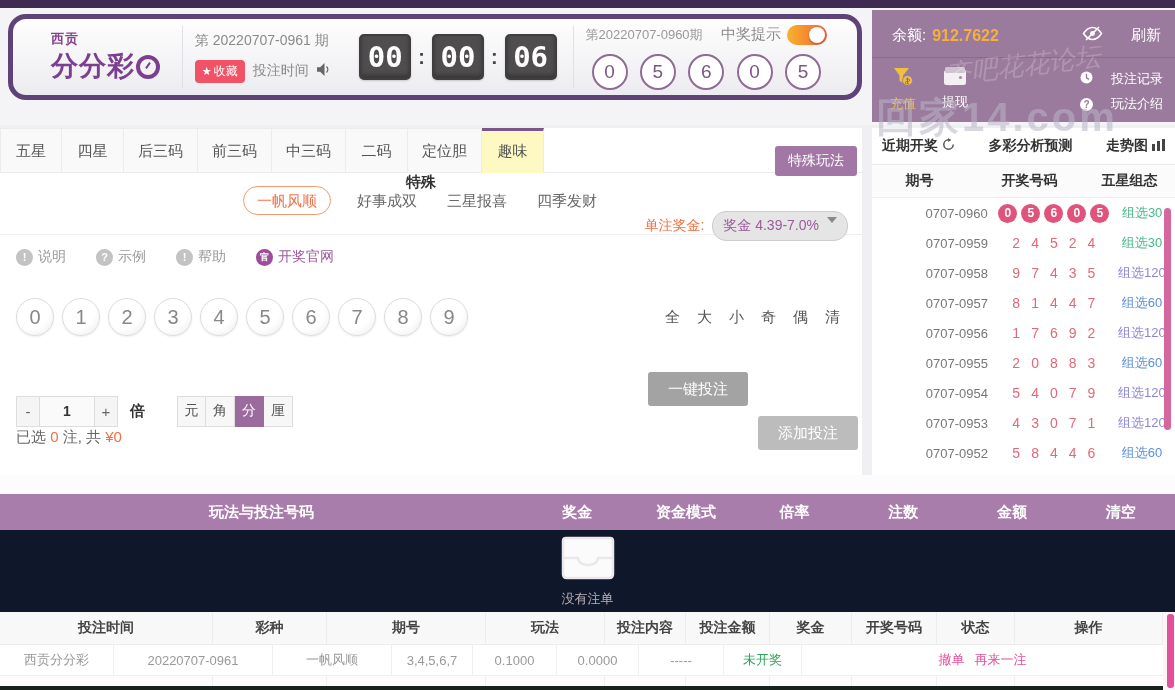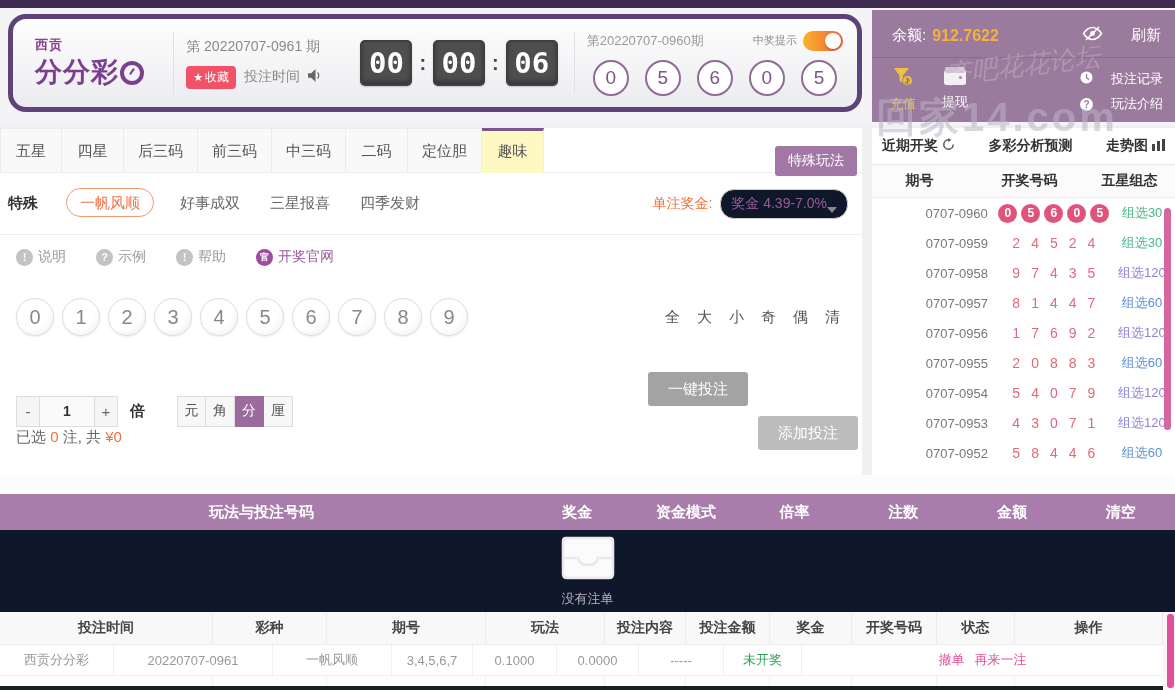--- a/index.html
+++ b/index.html
@@ -9,23 +9,23 @@
     font-family:"Liberation Sans","DejaVu Sans",sans-serif; color:#333;
   }
   
   .topbar { position:absolute; left:0; top:0; width:1175px; height:8px; background:#3f2a52; }
   .header-strip { position:absolute; left:0; top:8px; width:1175px; height:117px; background:#f4f3f6; }
   .gap-col { position:absolute; left:862px; top:125px; width:10px; height:350px; background:#f0eff2; }
   .gap-row { position:absolute; left:0; top:125px; width:1175px; height:3px; background:#f0eff2; }
   .gap-bottom { position:absolute; left:0; top:475px; width:1175px; height:19px; background:#fcfcfd; }
 
   
-  .banner { position:absolute; left:8px; top:14px; width:854px; height:98px;
+  .banner { position:absolute; left:8px; top:14px; width:854px; height:86px;
     border:5px solid #5e4379; border-radius:18px;
-    background:linear-gradient(#fefefe,#ecebef); display:flex; align-items:center; padding:0 14px; }
+    background:linear-gradient(#fefefe,#ecebef); display:flex; align-items:center; padding:0 30px; }
   .v-div { width:1px; height:62px; background:#e2dfe6; margin:0 12px; }
   .logo { width:140px; padding-left:8px; }
   .logo-top { display:block; font-size:13px; font-weight:bold; color:#8a3f8f; letter-spacing:1px; }
   .logo-main { font-size:27px; font-weight:bold; color:#7b3f8f; letter-spacing:1px; }
   .logo-clock { display:inline-block; width:24px; height:24px; border:4px solid #7b3f8f; border-radius:50%;
     position:relative; vertical-align:-4px; margin-left:1px; }
   .logo-clock::after { content:''; position:absolute; left:7px; top:3px; width:2px; height:7px;
     background:#7b3f8f; transform:rotate(35deg); }
   .issue-col { width:178px; }
   .issue-label { font-size:14px; color:#8a8a8a; margin-bottom:10px; }
@@ -35,21 +35,21 @@
   .bet-time { font-size:14px; color:#8a8a8a; }
   .timer { display:flex; align-items:center; gap:7px; margin:0 4px; }
   .digit { width:52px; height:46px; background:#4f4d4e; border:2px solid #403e3f; border-radius:5px;
     box-shadow:0 1px 2px #c9c6cc, inset 0 -3px 4px rgba(0,0,0,.3);
     color:#fff; font-family:"DejaVu Sans Mono",monospace; font-size:29px; font-weight:bold;
     display:flex; align-items:center; justify-content:center; }
   .colon { color:#444; font-size:20px; font-weight:bold; }
   .last-col { width:268px; }
   .last-row1 { display:flex; align-items:center; margin-bottom:9px; }
   .last-issue { font-size:13px; color:#999; }
-  .win-tip { font-size:11px; color:#8a8a8a; margin-left:auto; margin-right:6px; }
+  .win-tip { font-size:15px; color:#8a8a8a; margin-left:auto; margin-right:6px; }
   .toggle { width:40px; height:20px; border-radius:10px; background:linear-gradient(90deg,#f7b32b,#f4603a);
     position:relative; cursor:pointer; }
   .toggle::after { content:''; position:absolute; right:2px; top:2px; width:16px; height:16px;
     background:#fff; border-radius:50%; box-shadow:0 1px 2px rgba(0,0,0,.3); }
   .last-balls { display:flex; justify-content:space-between; padding:0 6px; }
   .lball { width:36px; height:36px; border:2px solid #8f6b96; border-radius:50%; background:#fff;
     color:#7b5585; font-size:19px; display:flex; align-items:center; justify-content:center; }
 
   
   .acct { position:absolute; left:872px; top:10px; width:303px; height:112px; background:#9b7b9d; color:#fff; }
@@ -76,28 +76,28 @@
   .main { position:absolute; left:0; top:128px; width:862px; height:347px; background:#fff; }
   .tabbar { position:absolute; left:0; top:0; width:862px; height:45px; display:flex; }
   .tab { height:45px; line-height:43px; text-align:center; font-size:15px; color:#555;
     background:#f9f9f9; border:1px solid #ececec; border-left:none; cursor:pointer; }
   .tab:first-child { border-left:1px solid #ececec; }
   .tab.active { background:#fef9c3; border-top:3px solid #7a568c; border-bottom:none; line-height:40px; }
   .tab-rest { flex:1; border-bottom:1px solid #ececec; }
   .special-btn { position:absolute; right:5px; top:18px; background:#a277a5; color:#fff; font-size:14px;
     padding:6px 13px; border-radius:3px; cursor:pointer; z-index:2; }
   .subnav { position:absolute; left:0; top:45px; width:862px; height:62px; border-bottom:1px solid #efefef;
-    display:flex; align-items:center; padding-left:8px; }
+    display:flex; align-items:center; padding-left:8px;flex-direction:column; }
   .subnav-label { font-size:15px; font-weight:bold; color:#333; margin-right:28px; }
   .sub-item { font-size:15px; color:#666; margin-right:30px; cursor:pointer; }
   .sub-item.active { color:#f2734a; border:1px solid #f29a6e; border-radius:15px; padding:5px 13px; margin-right:26px; }
   .prize-wrap { margin-left:auto; display:flex; align-items:center; margin-right:14px; gap:8px; }
   .prize-label { font-size:14px; color:#f07040; }
-  .prize-select { border:1px solid #ccc; border-radius:14px; background:#0f172a; padding:5px 10px;
-    font-size:14px; color:#9b5a9b; display:flex; align-items:flex-end; cursor:pointer; }
+  .prize-select { border:1px solid #ccc; border-radius:14px; background:#e5e5e5; padding:5px 10px;
+    font-size:14px; color:#9b5a9b; display:flex; align-items:flex-start; gap:8px; cursor:pointer; }
   .caret { width:0; height:0; border-left:5px solid transparent; border-right:5px solid transparent;
     border-top:6px solid #888; }
   .helpbar { position:absolute; left:16px; top:120px; display:flex; align-items:center; gap:30px; }
   .help-item { display:flex; align-items:center; gap:5px; font-size:14px; color:#999; cursor:pointer; }
   .help-ico { width:17px; height:17px; border-radius:50%; background:#c3c3c3; color:#fff; font-size:11px;
     font-weight:bold; display:inline-flex; align-items:center; justify-content:center; }
   .help-item.purple { color:#9b5a9b; }
   .help-item.purple .help-ico { background:#9b4f9b; font-size:9px; }
   .balls-row { position:absolute; left:16px; top:170px; width:830px; display:flex; align-items:center; }
   .ball { width:38px; height:38px; border-radius:50%; border:1px solid #ddd;

